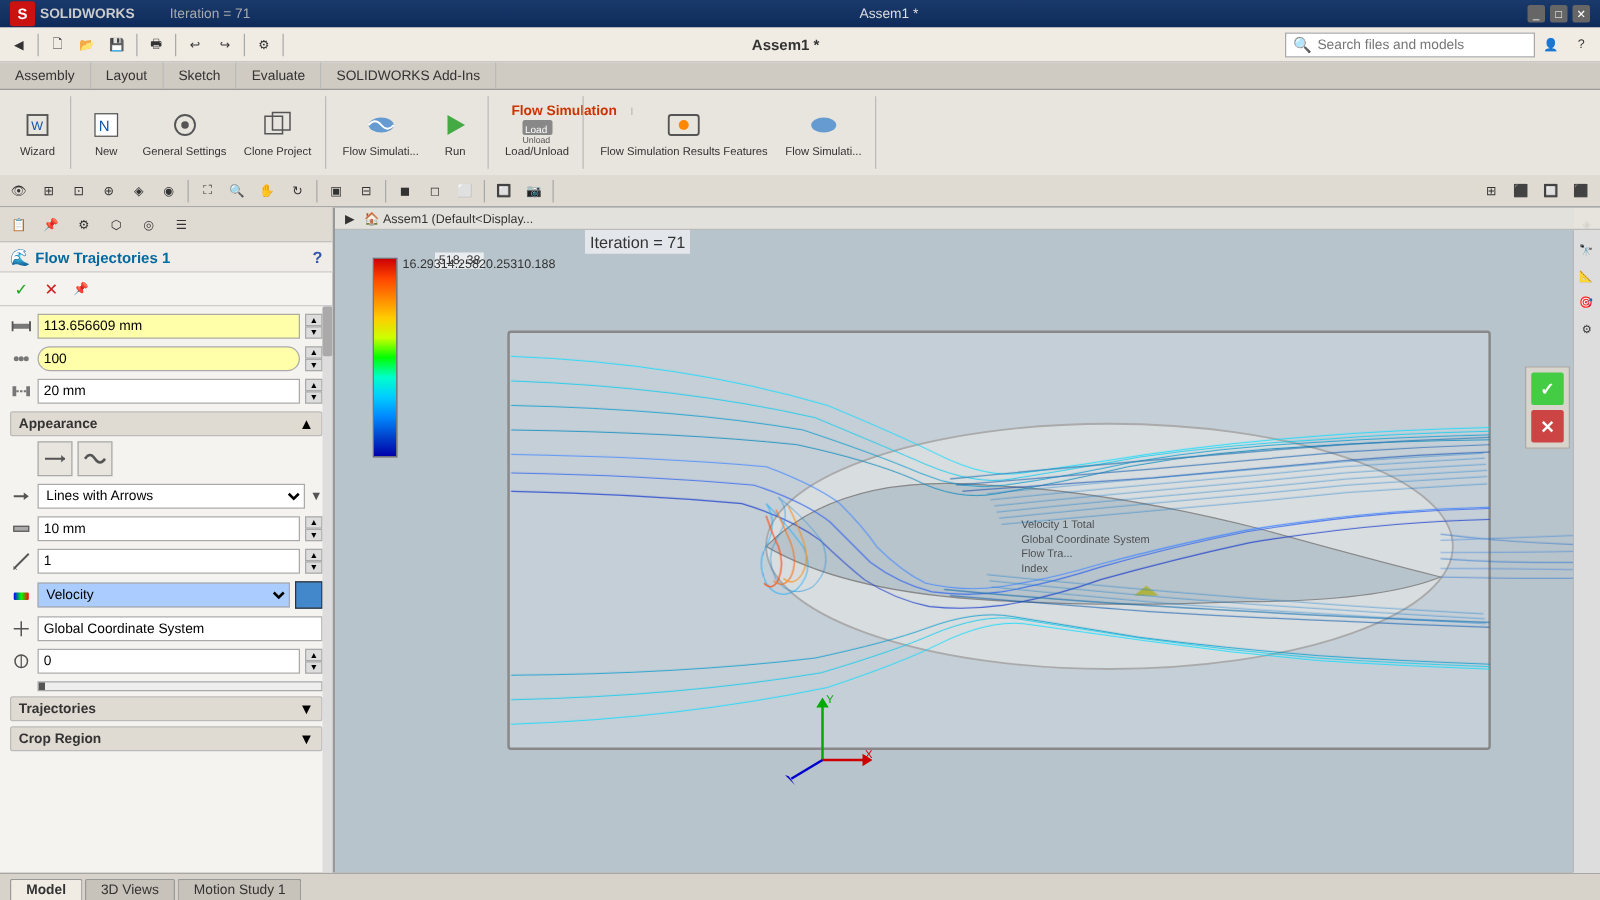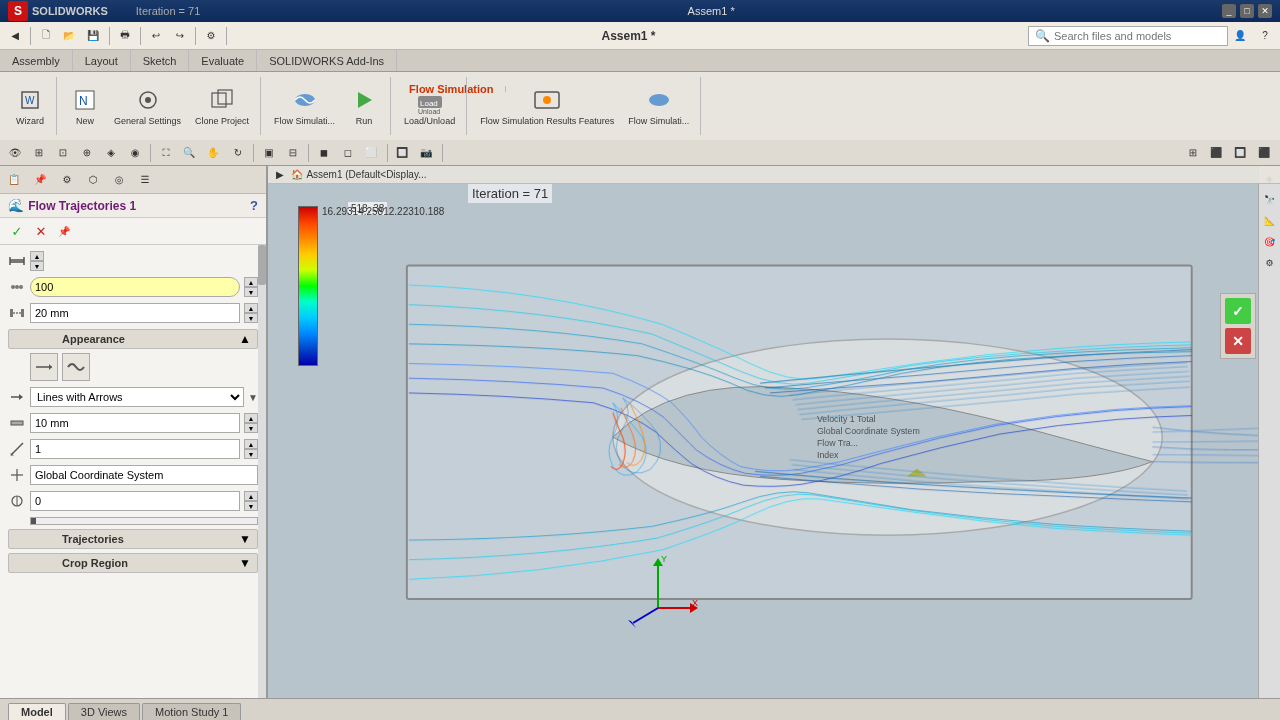--- a/index.html
+++ b/index.html
@@ -150,21 +150,21 @@
       background: #f0ede8;
       padding: 4px 8px;
       border-bottom: 1px solid #ccc;
       display: flex;
       align-items: center;
       justify-content: space-between;
     }
     #panel-title-text {
       font-size: 12px;
       font-weight: bold;
-      color: #701a75;
+      color: #0369a1;
     }
 
     #panel-controls {
       display: flex;
       align-items: center;
       gap: 6px;
       padding: 4px 8px;
       border-bottom: 1px solid #ccc;
     }
 
@@ -219,21 +219,20 @@
       padding: 2px 6px;
       margin-bottom: 4px;
       cursor: pointer;
       border: 1px solid #bbb;
       border-radius: 2px;
     }
     .section-title {
       font-size: 11px;
       font-weight: bold;
       color: #333;
-      margin-left: 47px;
     }
 
     .appearance-icons {
       display: flex;
       gap: 4px;
       margin-bottom: 6px;
       padding-left: 22px;
     }
     .app-icon-btn {
       width: 28px; height: 28px;
@@ -659,20 +658,21 @@
     <div id="panel-body" style="position:relative;">
 
       <div class="field-row">
         <div class="field-icon">
           <svg width="16" height="16">
               <rect x="1" y="6" width="14" height="4" fill="#777"></rect>
               <path d="M1 4 L1 12" stroke="#555" stroke-width="1.5"></path>
               <path d="M15 4 L15 12" stroke="#555" stroke-width="1.5"></path>
             </svg>
         </div>
+        <input type="text" class="field-input highlighted-input" value="113.656609 mm" style="">
         <div class="field-spinner">
           <div class="spinner-btn">▲</div>
           <div class="spinner-btn">▼</div>
         </div>
       </div>
 
       <div class="field-row">
         <div class="field-icon">
           <svg width="16" height="16">
               <circle cx="4" cy="8" r="2" fill="#777"></circle>
@@ -761,20 +761,40 @@
               <text x="1" y="16" font-size="7" fill="#555">×</text>
             </svg>
         </div>
         <input type="text" class="field-input" value="1" style="">
         <div class="field-spinner">
           <div class="spinner-btn">▲</div>
           <div class="spinner-btn">▼</div>
         </div>
       </div>
 
+      <div class="field-row">
+        <div class="field-icon">
+          <svg width="16" height="16">
+              <rect x="2" y="6" width="12" height="6" fill="url(#cg)" rx="1"></rect>
+              <defs>
+                <linearGradient id="cg" x1="0" y1="0" x2="1" y2="0">
+                  <stop offset="0%" stop-color="#0000ff"></stop>
+                  <stop offset="50%" stop-color="#00ff00"></stop>
+                  <stop offset="100%" stop-color="#ff0000"></stop>
+                </linearGradient>
+              </defs>
+            </svg>
+        </div>
+        <select class="field-select" style="background:#aaccff;">
+          <option>Velocity</option>
+          <option>Pressure</option>
+          <option>Temperature</option>
+        </select>
+        <div class="color-select-btn"></div>
+      </div>
 
       <div class="field-row">
         <div class="field-icon">
           <svg width="16" height="16">
               <line x1="8" y1="14" x2="8" y2="2" stroke="#555" stroke-width="1.2"></line>
               <line x1="2" y1="8" x2="14" y2="8" stroke="#555" stroke-width="1.2"></line>
             </svg>
         </div>
         <input type="text" class="field-input" value="Global Coordinate System" style="">
       </div>
@@ -819,21 +839,21 @@
 
     <div id="coord-info" style="top:36px; left:80px;">
       <span>518, 38</span>
     </div>
 
     <div id="color-scale" style="top:40px; left:30px; z-index:5;">
       <div id="scale-bar"></div>
       <div class="scale-labels">
         <span>16.293</span>
         <span>14.258</span>
-        <span>12.223</span>
+        <span>20.253</span>
         <span>10.188</span>
       </div>
     </div>
 
     <div id="iteration-text">
       <span>Iteration = 71</span>
     </div>
 
     <svg id="flow-svg" viewBox="0 0 950 480" preserveAspectRatio="xMidYMid meet" style="position:absolute; top:20px; left:80px; width:calc(100% - 80px); height:calc(100% - 20px);">
 

